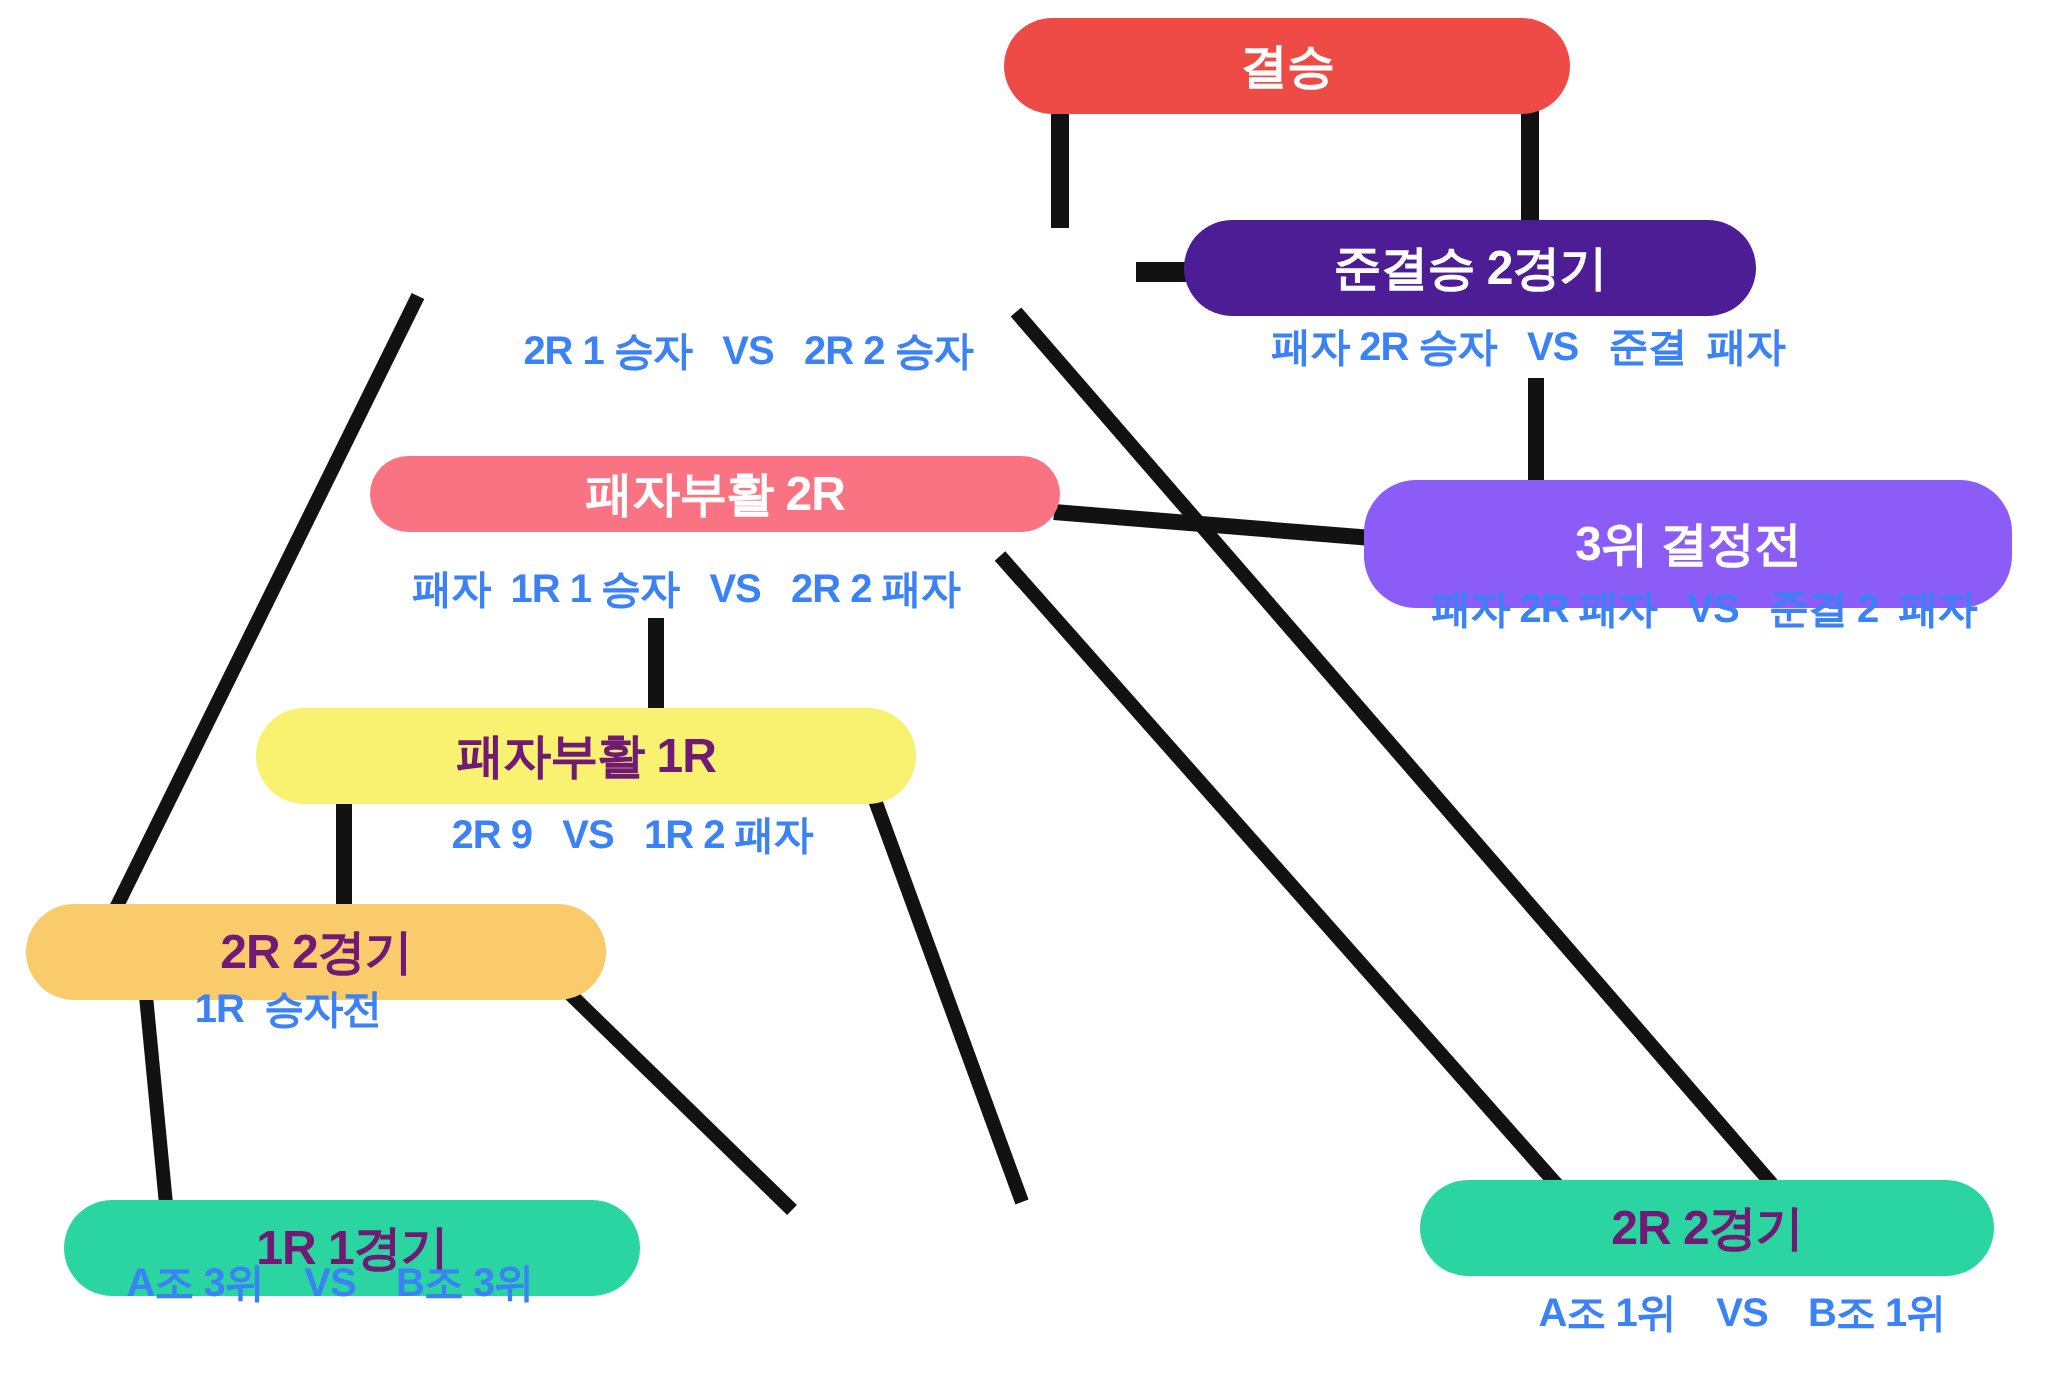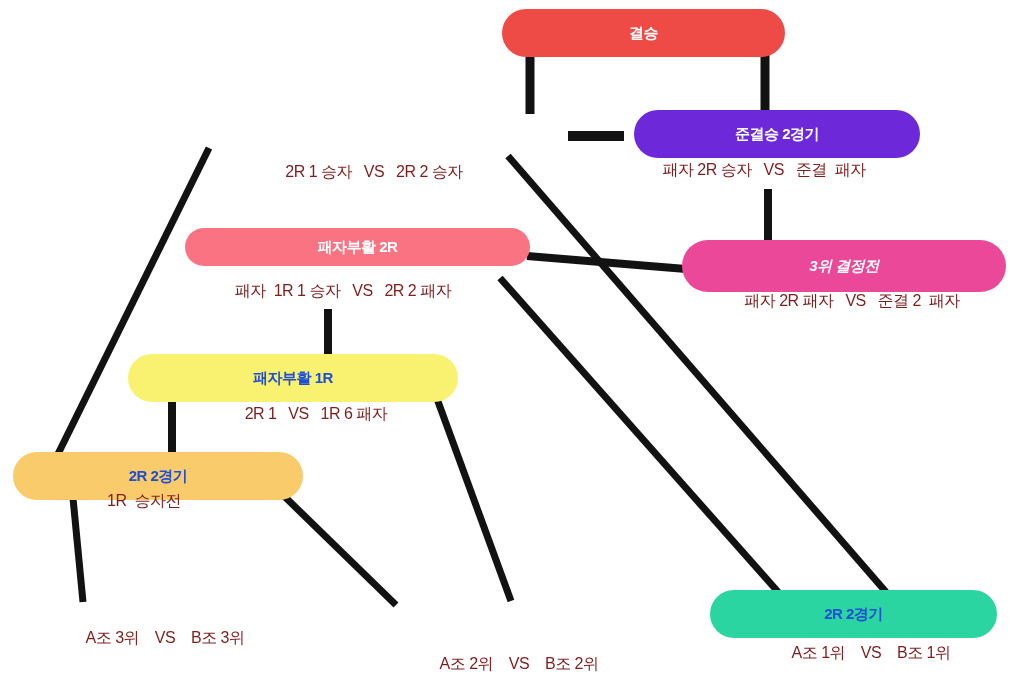--- a/index.html
+++ b/index.html
@@ -12,35 +12,35 @@
   }
   .connectors {
     position:absolute; left:0; top:0; z-index:1;
   }
   .connectors line { stroke:#121212; }
   .pill {
     position:absolute;
     border-radius:26px;
     display:flex; align-items:center; justify-content:center;
     font-weight:700;
-    font-size:15px;
+    font-size:24px;
     letter-spacing:-0.5px;
     z-index:2;
     box-sizing:border-box;
   }
   .pill.light { color:#ffffff; }
-  .pill.dark  { color:#1d4ed8; }
+  .pill.dark  { color:#701a75; }
   .sub {
     position:absolute;
     transform:translateX(-50%);
     white-space:pre;
-    font-weight:400;
-    font-size:16px;
+    font-weight:700;
+    font-size:20px;
     letter-spacing:-0.5px;
-    color:#7f1d1d;
+    color:#3b82f6;
     z-index:2;
   }
 </style>
 </head>
 <body>
 
 <div class="stage">
 
   <svg class="connectors" width="1026" height="694" viewBox="0 0 1026 694">
     <line x1="530" y1="55" x2="530" y2="114" stroke-width="9" stroke="#121212"></line>
@@ -54,45 +54,45 @@
     <line x1="328" y1="309" x2="328" y2="358" stroke-width="8" stroke="#121212"></line>
     <line x1="172" y1="399" x2="172" y2="455" stroke-width="8" stroke="#121212"></line>
     <line x1="436" y1="396" x2="511" y2="601" stroke-width="7" stroke="#121212"></line>
     <line x1="73" y1="498" x2="83" y2="602" stroke-width="7" stroke="#121212"></line>
     <line x1="284" y1="496" x2="396" y2="605" stroke-width="7" stroke="#121212"></line>
   </svg>
 
   <div class="pill light" style="left: 502px; top: 9px; width: 283px; height: 48px; background-color: rgb(238, 75, 71);">결승</div>
 
 
-  <div class="pill light" style="left: 634px; top: 110px; width: 286px; height: 48px; background-color: #6d28d9;">준결승 2경기</div>
+  <div class="pill light" style="left: 592px; top: 110px; width: 286px; height: 48px; background-color: #4c1d95;">준결승 2경기</div>
 
   <div class="pill light" style="left: 185px; top: 228px; width: 345px; height: 38px; background-color: rgb(249, 115, 131);">패자부활 2R</div>
 
-  <div class="pill light" style="left: 682px; top: 240px; width: 324px; height: 52px; background-color: #ec4899; font-style: italic;">3위 결정전</div>
+  <div class="pill light" style="left: 682px; top: 240px; width: 324px; height: 64px; background-color: #8b5cf6;">3위 결정전</div>
 
   <div class="pill dark" style="left: 128px; top: 354px; width: 330px; height: 48px; background-color: rgb(249, 241, 112);">패자부활 1R</div>
 
   <div class="pill dark" style="left: 13px; top: 452px; width: 290px; height: 48px; background-color: rgb(250, 203, 107);">2R 2경기</div>
 
+  <div class="pill dark" style="left: 32px; top: 600px; width: 288px; height: 48px; background-color: rgb(43, 213, 161);">1R 1경기</div>
 
 
   <div class="pill dark" style="left: 710px; top: 590px; width: 287px; height: 48px; background-color: rgb(43, 213, 161);">2R 2경기</div>
 
   <div class="sub" style="left:374px; top:162px;">2R 1 승자   VS   2R 2 승자</div>
 
   <div class="sub" style="left:764px; top:160px;">패자 2R 승자   VS   준결  패자</div>
 
   <div class="sub" style="left:343px; top:281px;">패자  1R 1 승자   VS   2R 2 패자</div>
 
   <div class="sub" style="left:852px; top:291px;">패자 2R 패자   VS   준결 2  패자</div>
 
-  <div class="sub" style="left:316px; top:404px;">2R 1   VS   1R 6 패자</div>
+  <div class="sub" style="left:316px; top:404px;">2R 9   VS   1R 2 패자</div>
 
   <div class="sub" style="left:144px; top:491px;">1R  승자전</div>
 
   <div class="sub" style="left:165px; top:628px;text-align:center;">A조 3위    VS    B조 3위</div>
 
-  <div class="sub" style="left:519px; top:654px;">A조 2위    VS    B조 2위</div>
 
   <div class="sub" style="left:871px; top:643px;">A조 1위    VS    B조 1위</div>
 
 </div>
 
 </body></html>

